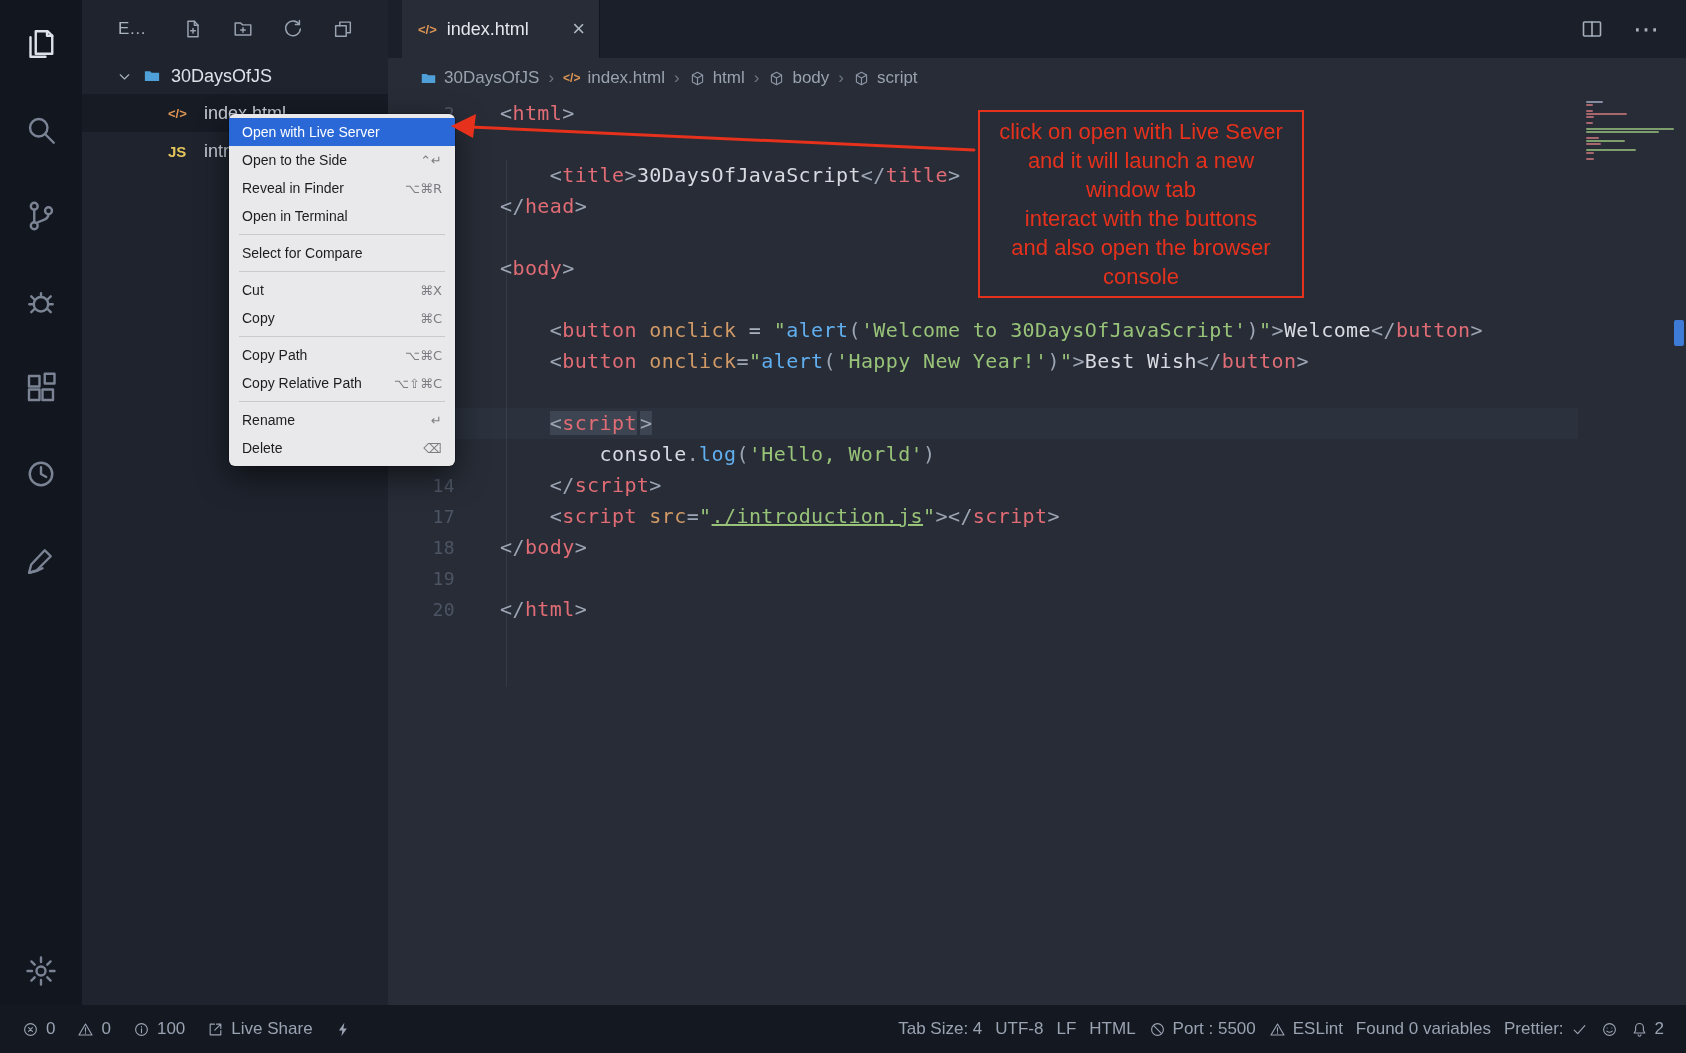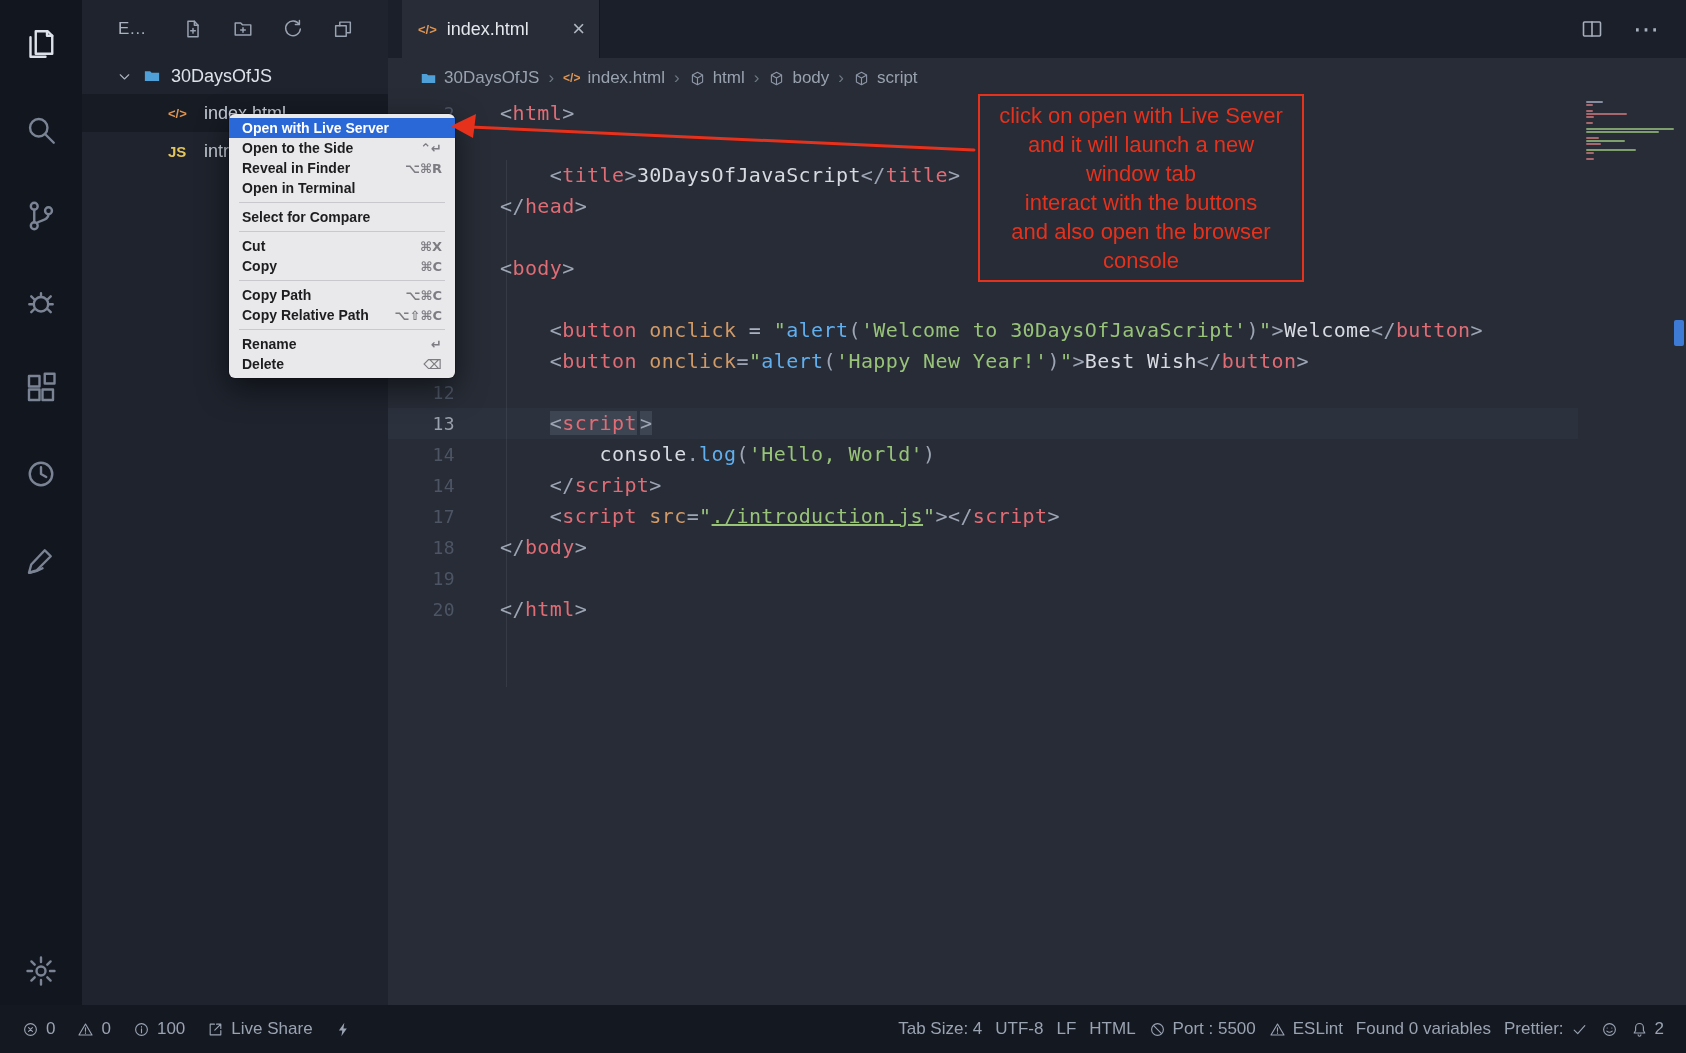--- a/index.html
+++ b/index.html
@@ -87,29 +87,29 @@
   .sb-left{display:flex;gap:22px;align-items:center;}
   .sb-right{margin-left:auto;display:flex;gap:13px;align-items:center;justify-content:flex-end;}
   .sb-item{display:inline-flex;align-items:center;gap:7px;cursor:pointer;white-space:nowrap;}
   .sb-item .ic{width:17px;height:17px;display:inline-flex;}
   .sb-item .ic svg{width:100%;height:100%;}
 
   
   .context-menu{position:absolute;left:229px;top:114px;width:226px;background:#e9e9eb;
                 border-radius:6px;box-shadow:0 10px 30px rgba(0,0,0,.55),0 0 0 1px rgba(0,0,0,.18);
                 padding:4px 0;z-index:50;font-size:14px;color:#1d1d1f;}
-  .menu-item{height:20px;display:flex;align-items:center;justify-content:space-between;
-             padding:0 13px;cursor:pointer;font-weight:bold;}
+  .menu-item{height:28px;display:flex;align-items:center;justify-content:space-between;
+             padding:0 13px;cursor:pointer;}
   .menu-item.highlight{background:#2a68d8;color:#fff;}
   .menu-shortcut{color:#7c7c82;font-size:13px;font-family:"DejaVu Sans",sans-serif;}
   .menu-item.highlight .menu-shortcut{color:#e1e9f8;}
   .menu-sep{height:1px;background:#c9c9cd;margin:4px 10px;}
 
   
-  .annotation-box{position:absolute;left:978px;top:94px;width:326px;z-index:40;
+  .annotation-box{position:absolute;left:978px;top:110px;width:326px;z-index:40;
                   border:2px solid #e6311c;color:#e6311c;text-align:center;
                   font-size:22px;line-height:29px;padding:5px 2px;}
   .arrow-overlay{position:absolute;left:0;top:0;width:1686px;height:1053px;z-index:60;pointer-events:none;}
 </style>
 </head>
 <body>
 
 <div class="window">
 
   <div class="activity-bar">

